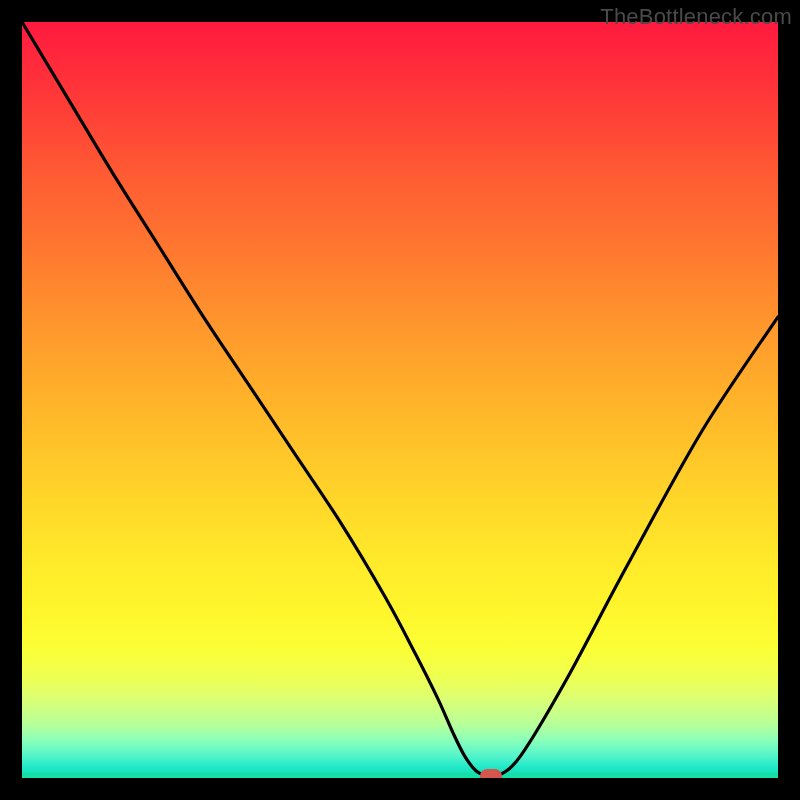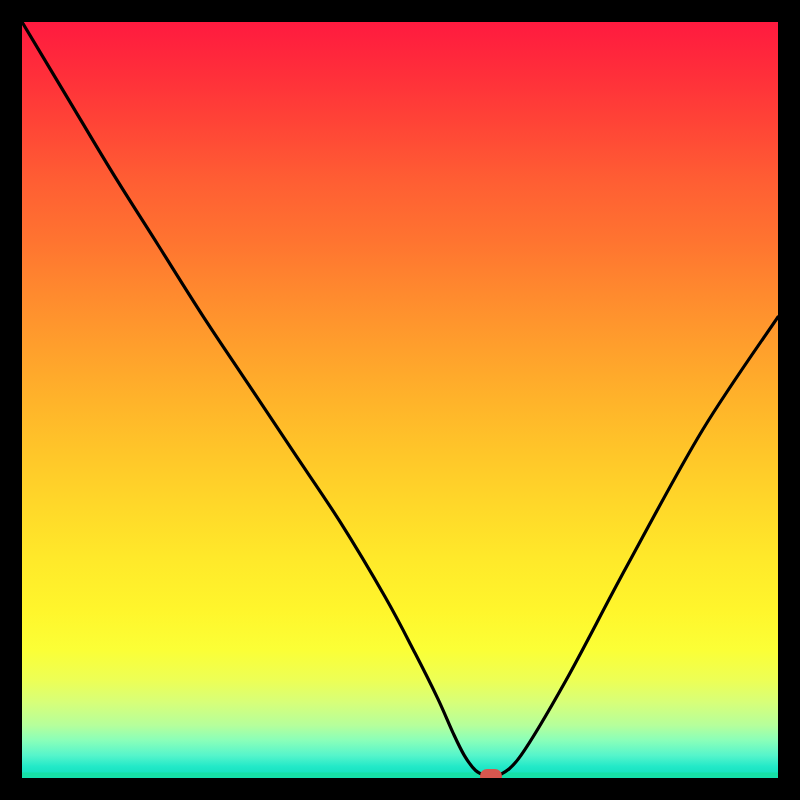--- a/index.html
+++ b/index.html
@@ -89,20 +89,21 @@
     border-radius: 7px;
     transform: translate(-50%, -50%);
     z-index: 10;
   }
 </style>
 </head>
 <body>
 
 <div class="frame">
 
+  <div class="watermark">TheBottleneck.com</div>
 
   <div class="plot-area">
     <div class="gradient"></div>
 
     <svg class="curve-svg" viewBox="0 0 756 756" preserveAspectRatio="none">
       <line class="bottom-line" x1="0" y1="753" x2="756" y2="753"></line>
       <path class="curve-path" id="curve-path" d="M 0.00 0.00 C 7.56 12.60, 30.24 50.40, 45.36 75.60 C 60.48 100.80, 75.60 126.63, 90.72 151.20 C 105.84 175.77, 120.96 199.08, 136.08 223.02 C 151.20 246.96, 166.32 271.53, 181.44 294.84 C 196.56 318.15, 211.68 340.20, 226.80 362.88 C 241.92 385.56, 257.04 408.24, 272.16 430.92 C 287.28 453.60, 302.40 475.02, 317.52 498.96 C 332.64 522.90, 350.28 552.51, 362.88 574.56 C 375.48 596.61, 384.30 614.25, 393.12 631.26 C 401.94 648.27, 409.50 663.39, 415.80 676.62 C 422.10 689.85, 426.51 701.19, 430.92 710.64 C 435.33 720.09, 438.48 727.02, 442.26 733.32 C 446.04 739.62, 449.82 745.04, 453.60 748.44 C 457.38 751.84, 461.16 752.85, 464.94 753.73 C 468.72 754.61, 470.61 757.13, 476.28 753.73 C 481.95 750.33, 487.62 749.32, 498.96 733.32 C 510.30 717.32, 526.68 689.22, 544.32 657.72 C 561.96 626.22, 582.12 585.90, 604.80 544.32 C 627.48 502.74, 655.20 449.82, 680.40 408.24 C 705.60 366.66, 743.40 313.74, 756.00 294.84"></path>
     </svg>
 
     <div class="marker" id="marker" style="left: 468.72px; top: 753.732px;"></div>

